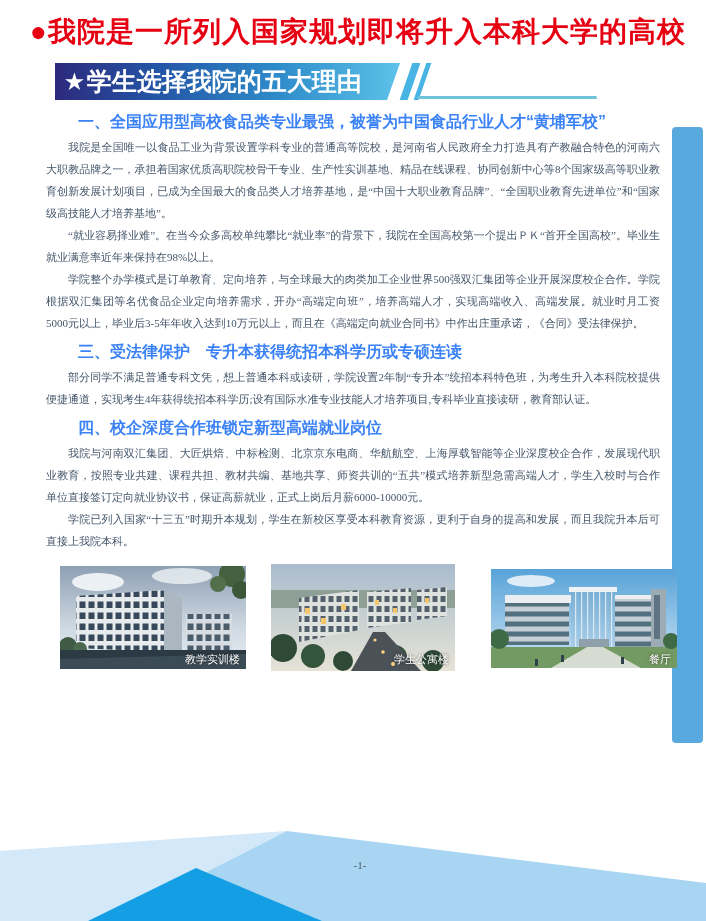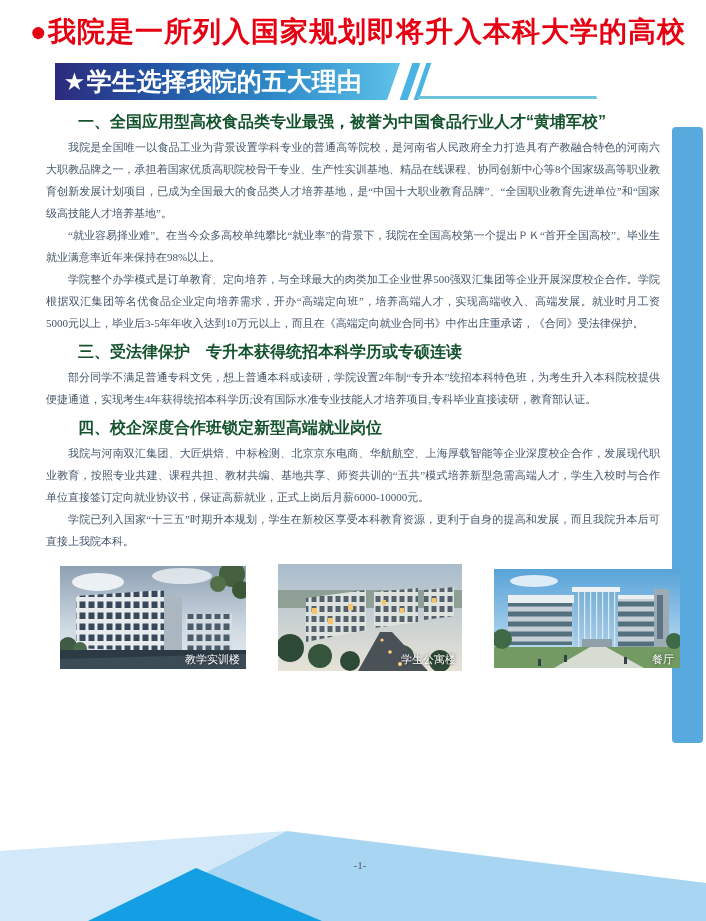--- a/index.html
+++ b/index.html
@@ -22,25 +22,25 @@
   .banner .star{font-size:21px;line-height:37px;}
   .slash{position:absolute;top:0;height:37px;background:#49b4e3;transform:skewX(-19deg);}
   .slash.s1{left:351px;width:8px;}
   .slash.s2{left:365px;width:5px;}
   .banner-underline{position:absolute;left:362px;top:33px;width:180px;height:3px;
                     background:#6ec5db;border-radius:2px;}
   
   .content{position:relative;margin:10px 46px 0;width:614px;z-index:2;}
   .content section{margin:0;}
   .content h3{font-family:"Liberation Sans",sans-serif;font-size:16px;font-weight:bold;
-              color:#14532d;margin:7px 0 3px;text-indent:2em;line-height:22px;text-align:justify;}
+              color:#3b82f6;margin:7px 0 3px;text-indent:2em;line-height:22px;text-align:justify;}
   .content p{font-size:11px;line-height:22px;color:#44566a;margin:0;
              text-indent:2em;text-align:justify;}
   
-  .photos{position:relative;display:flex;margin:12px 0 0 47px;gap:32px;z-index:2;padding-left:13px;}
+  .photos{position:relative;display:flex;margin:12px 0 0 47px;gap:25px;z-index:2;padding-left:13px;}
   .photos figure{margin:0;position:relative;}
   .photos svg{display:block;}
   .photo-caption{position:absolute;right:6px;bottom:4px;color:#ffffff;
                  font-family:"Liberation Sans",sans-serif;font-size:11px;
                  text-shadow:0 0 3px rgba(0,0,0,.7);}
   
   .deco{position:absolute;left:0;top:0;width:706px;height:921px;pointer-events:none;z-index:1;}
   .deco div{position:absolute;left:0;top:0;width:706px;height:921px;}
   .deco-light{background:#d3e9f9;clip-path:polygon(0px 851px,287px 831px,110px 921px,0px 921px);}
   .deco-mid{background:#a8d5f2;clip-path:polygon(287px 831px,706px 883px,706px 921px,110px 921px);}
@@ -154,21 +154,21 @@
         <circle cx="124" cy="93" r="12" fill="#35543c"></circle>
         <circle cx="162" cy="97" r="11" fill="#2e4a36"></circle>
         <polygon points="80,107 102,68 114,68 150,107" fill="#4a5258"></polygon>
         <circle cx="104" cy="76" r="1.6" fill="#ffd27d"></circle>
         <circle cx="112" cy="88" r="1.8" fill="#ffd27d"></circle>
         <circle cx="122" cy="100" r="2" fill="#ffd27d"></circle>
       </svg>
       <span class="photo-caption">学生公寓楼</span>
     </figure>
 
-    <figure style="margin-top:5px;">
+    <figure style="margin-top:5px;margin-left:11px;">
       <svg width="186" height="99" viewBox="0 0 186 99">
         <defs>
           <linearGradient id="p3sky" x1="0" y1="0" x2="0" y2="1">
             <stop offset="0" stop-color="#58a3d8"></stop>
               <stop offset="1" stop-color="#cde4f5"></stop>
           </linearGradient>
           <linearGradient id="p3glass" x1="0" y1="0" x2="0" y2="1">
             <stop offset="0" stop-color="#79afd4"></stop>
               <stop offset="1" stop-color="#a9cde8"></stop>
           </linearGradient>

